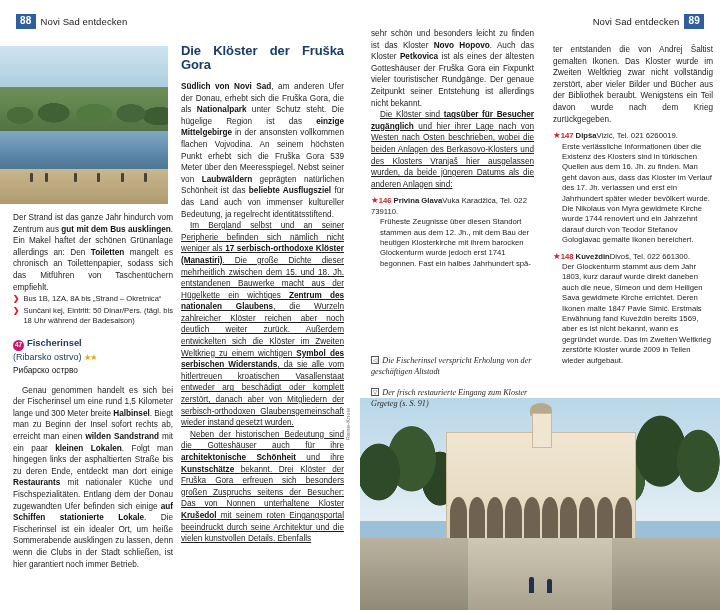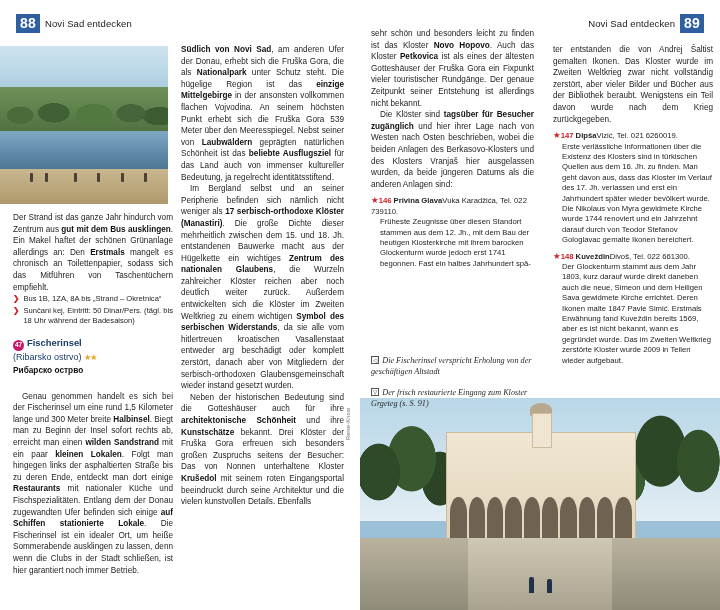--- a/index.html
+++ b/index.html
@@ -33,21 +33,21 @@
     font-size: 9.5px;
     color: #1a1a1a;
     letter-spacing: 0.1px;
   }
   .runhead.left  { left: 16px; }
   .runhead.right { right: 16px; }
   .folio {
     background: #2f5f9e;
     color: #ffffff;
     font-weight: bold;
-    font-size: 14px;
+    font-size: 10px;
     padding: 2px 4px 2.5px 4px;
     line-height: 1;
     letter-spacing: 0.2px;
   }
   .runhead-title { font-weight: normal; }
 
   
   .spine {
     position: absolute;
     left: 359px;
@@ -61,21 +61,21 @@
   .col {
     position: absolute;
     font-size: 8.2px;
     line-height: 11.6px;
     color: #1d1d1d;
     text-align: justify;
     -webkit-hyphens: auto;
     hyphens: auto;
   }
   .col p { margin: 0; }
-  .col p + p { text-indent: 9px; }
+  .col p + p { text-indent: 9px; text-decoration: underline; }
   .col b, .col strong { font-weight: bold; color: #111; }
 
   #col1 { left: 13px;  top: 212px; width: 160px; }
   #col2 { left: 181px; top: 44px;  width: 163px; }
   #col3 { left: 371px; top: 28px;  width: 163px; }
   #col4 { left: 553px; top: 44px;  width: 160px; }
 
   
   .sec-head {
     font-size: 13px;
@@ -222,24 +222,24 @@
     margin-top: 10px;
   }
   .poi-sub {
     font-size: 9px;
     color: #1b3c66;
     line-height: 12px;
   }
   .stars { color: #e8a21a; font-size: 8px; letter-spacing: -1px; }
   .cyr {
     font-size: 8.3px;
-    font-weight: bold;
+    font-weight: normal;
     color: #111;
     line-height: 12px;
-    margin-bottom: 15px;
+    margin-bottom: 9px;
   }
 
   
   .info-line {
     display: flex;
     gap: 4px;
     font-size: 7.6px;
     line-height: 10.6px;
     color: #1d1d1d;
     margin-top: 1px;
@@ -338,21 +338,21 @@
     </div>
     <div class="mon-ground"></div>
     <div class="mon-path"></div>
     <div class="mon-person" style="left:47%"></div>
     <div class="mon-person" style="left:52%;height:14px"></div>
   </div>
 
   <div class="photo-credit">Reise-Know</div>
 
   <div class="col" id="col1">
-    <p>Der Strand ist das ganze Jahr hindurch vom Zentrum aus <b>gut mit dem Bus ausklingen</b>. Ein Makel haftet der schönen Grünanlage allerdings an: Den <b>Erstmals</b> mangelt es chronisch an Toilettenpapier, sodass sich das Mitführen von Taschentüchern empfiehlt.</p>
+    <p>Der Strand ist das ganze Jahr hindurch vom Zentrum aus <b>gut mit dem Bus ausklingen</b>. Ein Makel haftet der schönen Grünanlage allerdings an: Den <b>Toiletten</b> mangelt es chronisch an Toilettenpapier, sodass sich das Mitführen von Taschentüchern empfiehlt.</p>
     <div>
       <div class="info-line">
         <span class="chev">❯</span>
         <span class="txt">Bus 1B, 1ZA, 8A bis „Strand – Okretnica“</span>
       </div>
       <div class="info-line">
         <span class="chev">❯</span>
         <span class="txt">Sunčani kej, Eintritt: 50 Dinar/Pers. (tägl. bis 18 Uhr während der Badesaison)</span>
       </div>
     </div>
@@ -361,20 +361,21 @@
     </div>
     <div class="poi-sub">
       <span>(Ribarsko ostrvo)</span>
       <span class="stars">★★</span>
     </div>
     <div class="cyr">Рибарско острво</div>
     <p style="text-indent:9px">Genau genommen handelt es sich bei der Fischerinsel um eine rund 1,5 Kilometer lange und 300 Meter breite <b>Halbinsel</b>. Biegt man zu Beginn der Insel sofort rechts ab, erreicht man einen <b>wilden Sandstrand</b> mit ein paar <b>kleinen Lokalen</b>. Folgt man hingegen links der asphaltierten Straße bis zu deren Ende, entdeckt man dort einige <b>Restaurants</b> mit nationaler Küche und Fischspezialitäten. Entlang dem der Donau zugewandten Ufer befinden sich einige <b>auf Schiffen stationierte Lokale</b>. Die Fischerinsel ist ein idealer Ort, um heiße Sommerabende ausklingen zu lassen, denn wenn die Clubs in der Stadt schließen, ist hier garantiert noch immer Betrieb.</p>
   </div>
 
   <div class="col" id="col2">
+    <h2 class="sec-head">Die Klöster der Fruška Gora</h2>
     <p><b>Südlich von Novi Sad</b>, am anderen Ufer der Donau, erhebt sich die Fruška Gora, die als <b>Nationalpark</b> unter Schutz steht. Die hügelige Region ist das <b>einzige Mittelgebirge</b> in der ansonsten vollkommen flachen Vojvodina. An seinem höchsten Punkt erhebt sich die Fruška Gora 539 Meter über den Meeresspiegel. Nebst seiner von <b>Laubwäldern</b> geprägten natürlichen Schönheit ist das <b>beliebte Ausflugsziel</b> für das Land auch von immenser kultureller Bedeutung, ja regelrecht identitätsstiftend.</p>
     <p>Im Bergland selbst und an seiner Peripherie befinden sich nämlich nicht weniger als <b>17 serbisch-orthodoxe Klöster (Manastiri)</b>. Die große Dichte dieser mehrheitlich zwischen dem 15. und 18. Jh. entstandenen Bauwerke macht aus der Hügelkette ein wichtiges <b>Zentrum des nationalen Glaubens</b>, die Wurzeln zahlreicher Klöster reichen aber noch deutlich weiter zurück. Außerdem entwickelten sich die Klöster im Zweiten Weltkrieg zu einem wichtigen <b>Symbol des serbischen Widerstands</b>, da sie alle vom hitlertreuen kroatischen Vasallenstaat entweder arg beschädigt oder komplett zerstört, danach aber von Mitgliedern der serbisch-orthodoxen Glaubensgemeinschaft wieder instand gesetzt wurden.</p>
     <p>Neben der historischen Bedeutung sind die Gotteshäuser auch für ihre <b>architektonische Schönheit</b> und ihre <b>Kunstschätze</b> bekannt. Drei Klöster der Fruška Gora erfreuen sich besonders großen Zuspruchs seitens der Besucher: Das von Nonnen unterhaltene Kloster <b>Krušedol</b> mit seinem roten Eingangsportal beeindruckt durch seine Architektur und die vielen kunstvollen Details. Ebenfalls</p>
   </div>
 
   <div class="col" id="col3">
     <p>sehr schön und besonders leicht zu finden ist das Kloster <b>Novo Hopovo</b>. Auch das Kloster <b>Petkovica</b> ist als eines der ältesten Gotteshäuser der Fruška Gora ein Fixpunkt vieler touristischer Rundgänge. Der genaue Zeitpunkt seiner Entstehung ist allerdings nicht bekannt.</p>
     <p>Die Klöster sind <b>tagsüber für Besucher zugänglich</b> und hier ihrer Lage nach von Westen nach Osten beschrieben, wobei die beiden Anlagen des Berkasovo-Klosters und des Klosters Vranjaš hier ausgelassen wurden, da beide jüngeren Datums als die anderen Anlagen sind:</p>
     <div class="star-entry">
       <span class="star">★</span><span class="num">146</span>

